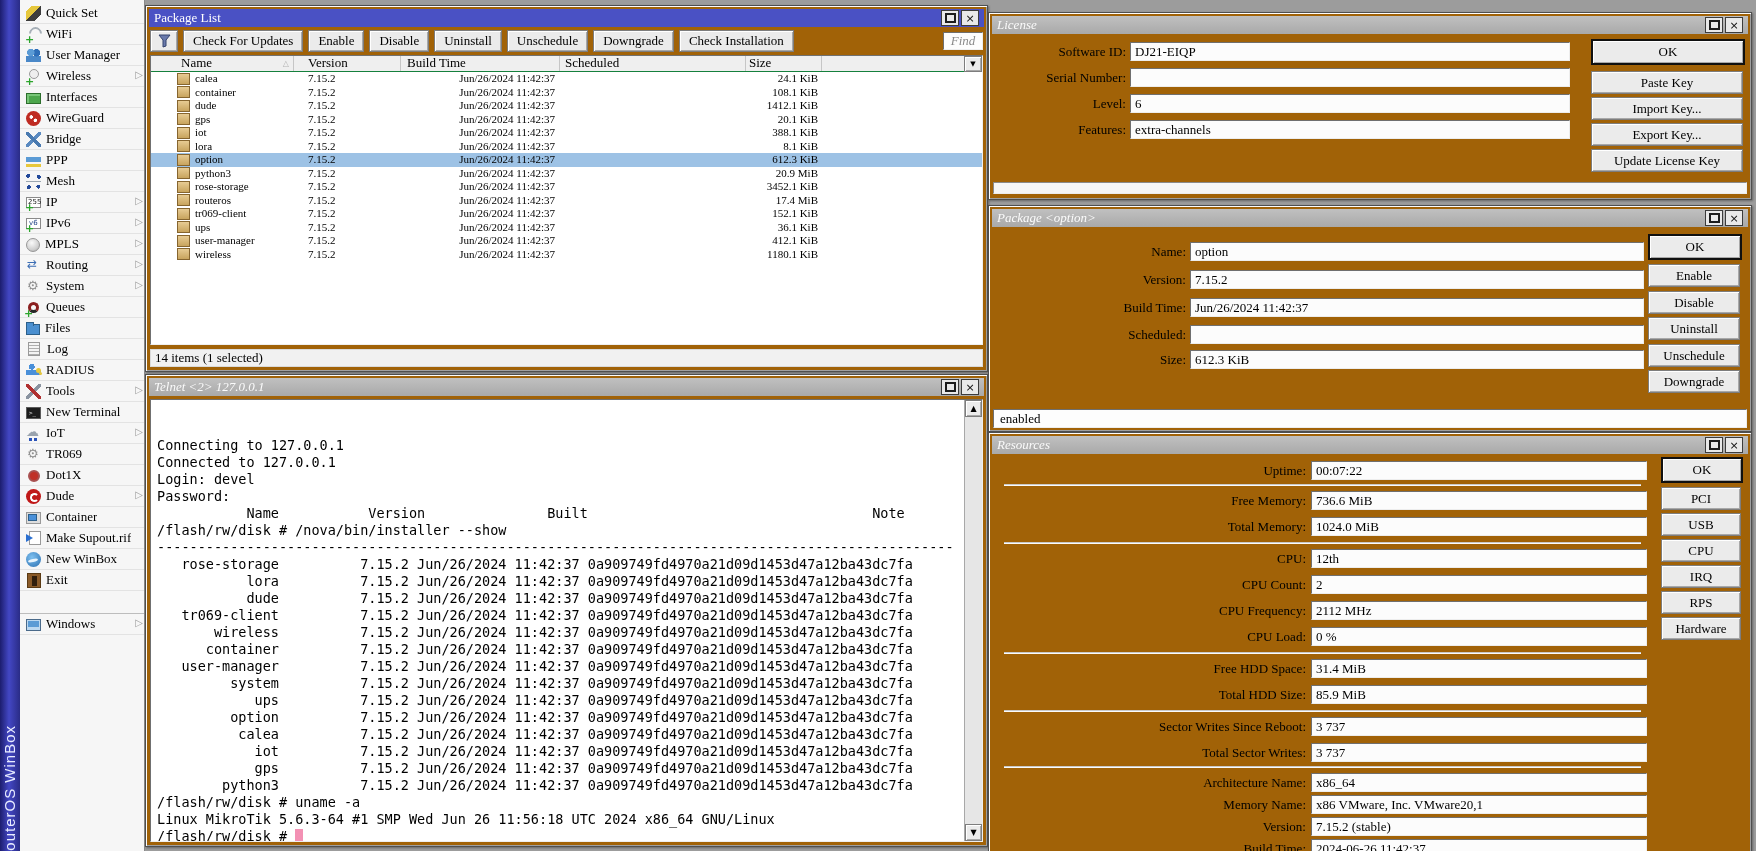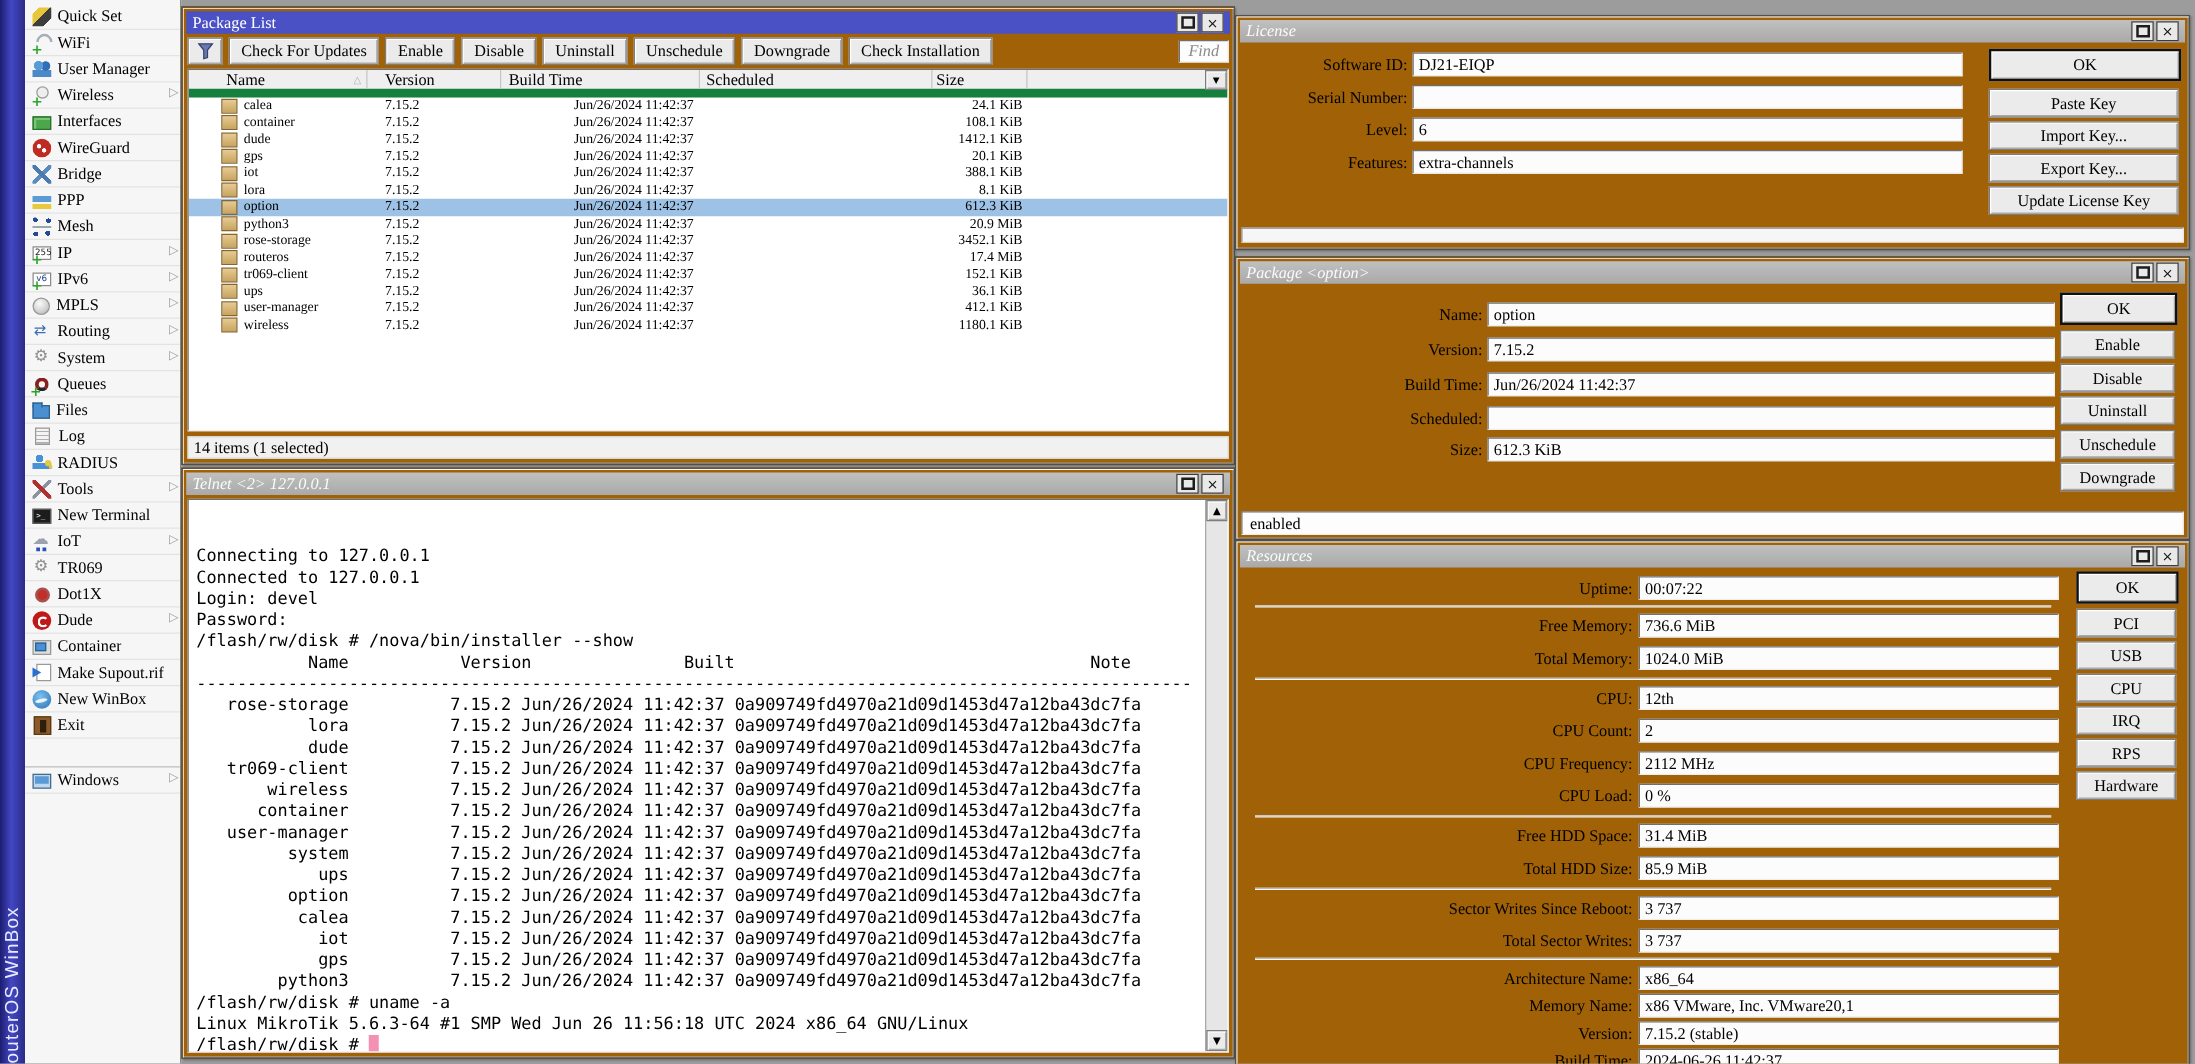--- a/index.html
+++ b/index.html
@@ -94,21 +94,21 @@
   
   #plwin{left:145px;top:5px;width:841px;height:365px;}
   #pltools{position:absolute;left:4px;right:4px;top:23px;height:24px;display:flex;align-items:center;gap:5px;}
   .tbtn{position:static;height:20px;padding:0 9px;}
   #filterbtn{position:static;width:26px;height:20px;}
   #findbox{margin-left:auto;width:38px;height:16px;background:#fdfdfd;border:1px solid;
            border-color:#6f6f6f #ededed #ededed #6f6f6f;display:flex;align-items:center;
            justify-content:center;font-style:italic;color:#8a8a8a;}
   #pltable{position:absolute;left:4px;top:49px;right:4px;bottom:26px;background:#fff;
            border:1px solid;border-color:#707070 #efefef #efefef #707070;overflow:hidden;}
-  #plhead{position:relative;display:flex;height:15px;background:#efefef;border-bottom:7px solid #15803d;}
+  #plhead{position:relative;display:flex;height:15px;background:#efefef;border-bottom:1px solid #15803d;align-items:flex-end;}
   .th{border-right:1px solid #c6c6c6;display:flex;align-items:center;white-space:nowrap;box-sizing:border-box;}
   .th-name{width:143px;padding-left:30px;}
   .th-ver{width:107px;padding-left:14px;}
   .th-build{width:159px;padding-left:6px;}
   .th-sched{width:186px;padding-left:5px;}
   .th-size{width:76px;padding-left:3px;}
   .th-rest{flex:1;border-right:0;}
   .sortmark{margin-left:auto;margin-right:4px;color:#b3b3b3;font-size:8px;font-family:"DejaVu Sans",sans-serif;}
   #thdrop{position:absolute;right:0;top:0;width:16px;height:14px;font-size:7px;font-family:"DejaVu Sans",sans-serif;}
   .trow{display:flex;height:13.5px;align-items:center;font-size:11px;line-height:13.5px;}
@@ -476,22 +476,22 @@
       </span>
     </div>
     <div id="telbody">
       <div id="telpre">
         <div class="tline"></div>
         <div class="tline"></div>
         <div class="tline">Connecting to 127.0.0.1</div>
         <div class="tline">Connected to 127.0.0.1</div>
         <div class="tline">Login: devel</div>
         <div class="tline">Password:</div>
+        <div class="tline">           Name           Version               Built                                   Note</div>
         <div class="tline">/flash/rw/disk # /nova/bin/installer --show</div>
-        <div class="tline">           Name           Version               Built                                   Note</div>
         <div class="tline">--------------------------------------------------------------------------------------------------</div>
         <div class="tline">   rose-storage          7.15.2 Jun/26/2024 11:42:37 0a909749fd4970a21d09d1453d47a12ba43dc7fa</div>
         <div class="tline">           lora          7.15.2 Jun/26/2024 11:42:37 0a909749fd4970a21d09d1453d47a12ba43dc7fa</div>
         <div class="tline">           dude          7.15.2 Jun/26/2024 11:42:37 0a909749fd4970a21d09d1453d47a12ba43dc7fa</div>
         <div class="tline">   tr069-client          7.15.2 Jun/26/2024 11:42:37 0a909749fd4970a21d09d1453d47a12ba43dc7fa</div>
         <div class="tline">       wireless          7.15.2 Jun/26/2024 11:42:37 0a909749fd4970a21d09d1453d47a12ba43dc7fa</div>
         <div class="tline">      container          7.15.2 Jun/26/2024 11:42:37 0a909749fd4970a21d09d1453d47a12ba43dc7fa</div>
         <div class="tline">   user-manager          7.15.2 Jun/26/2024 11:42:37 0a909749fd4970a21d09d1453d47a12ba43dc7fa</div>
         <div class="tline">         system          7.15.2 Jun/26/2024 11:42:37 0a909749fd4970a21d09d1453d47a12ba43dc7fa</div>
         <div class="tline">            ups          7.15.2 Jun/26/2024 11:42:37 0a909749fd4970a21d09d1453d47a12ba43dc7fa</div>

